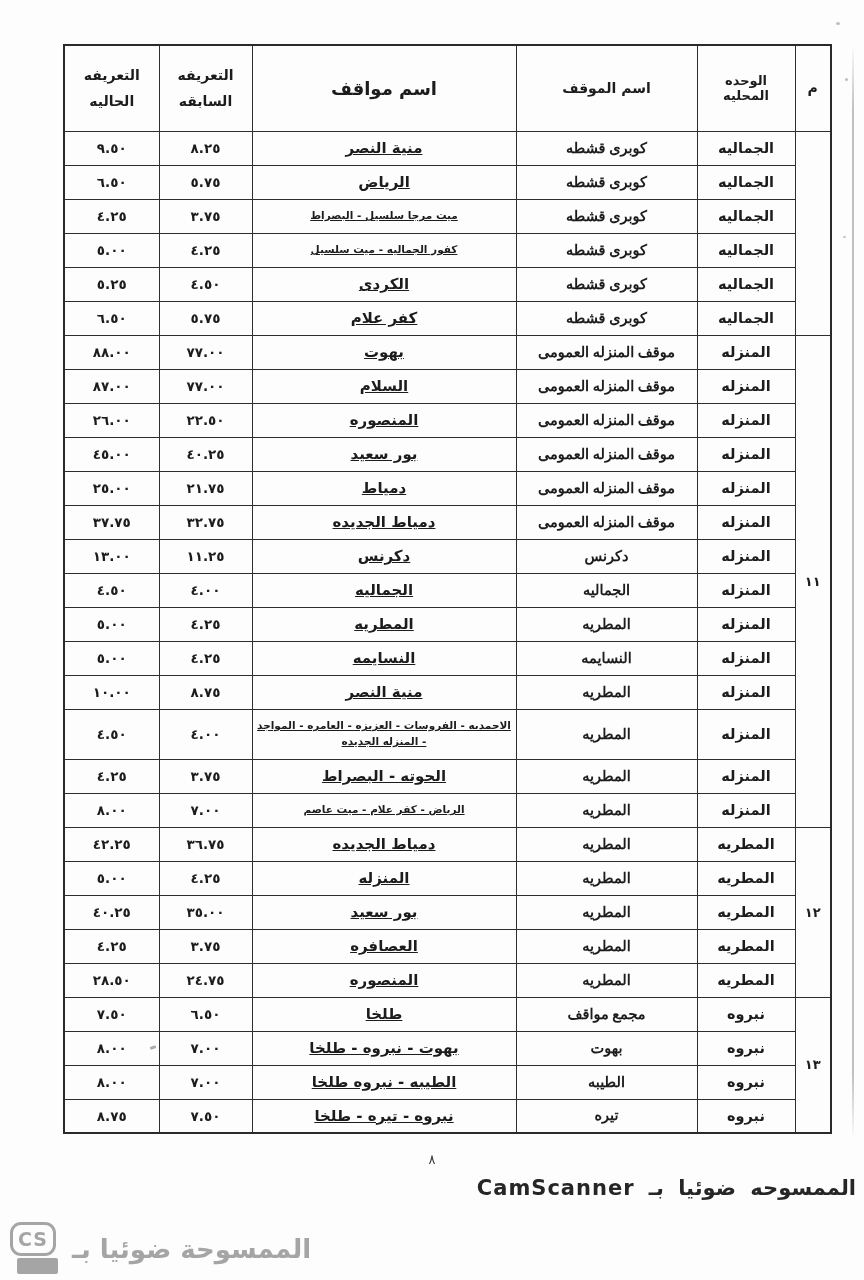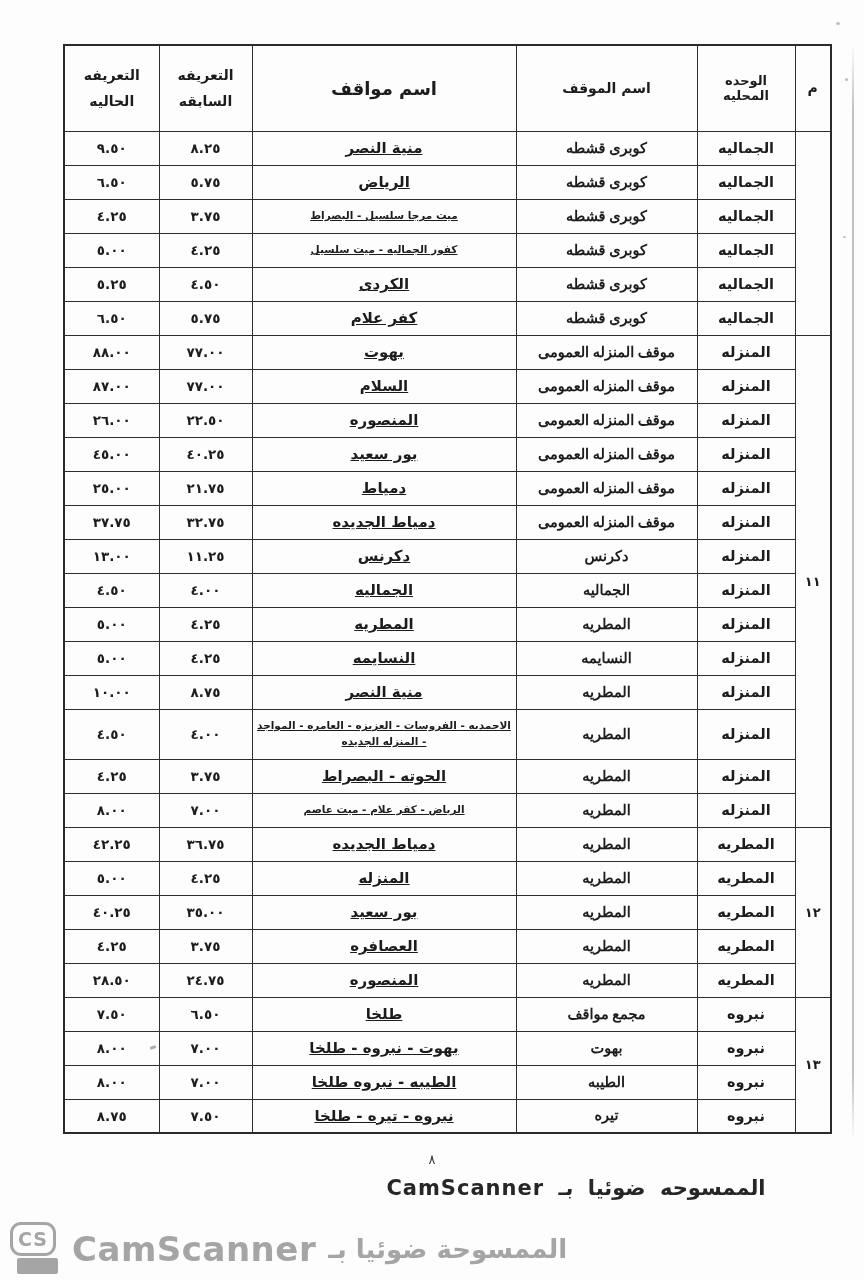--- a/index.html
+++ b/index.html
@@ -52,21 +52,21 @@
 
   
   .page-number{
     position:absolute;left:0;right:0;top:1152px;
     text-align:center;
     font-size:13px;color:#3a3a3a;
   }
   .scan-watermark{
     position:absolute;right:8px;top:1176px;
     width:560px;
-    direction:rtl;text-align:center;
+    direction:rtl;text-align:right;
     font-size:21px;font-weight:bold;
     color:#262626;
     letter-spacing:1px;word-spacing:7px;
   }
   .cs-footer{
     position:absolute;left:10px;top:1222px;
     display:flex;align-items:center;gap:12px;
     color:#a5a5a5;
   }
   .cs-logo-wrap{position:relative;width:50px;height:54px;}
@@ -334,21 +334,20 @@
 
   <div class="page-number">٨</div>
 
   <div class="scan-watermark">الممسوحه ضوئيا بـ CamScanner</div>
 
   <div class="cs-footer">
     <div class="cs-logo-wrap">
       <div class="cs-logo-box">CS</div>
       <div class="cs-logo-bar"></div>
     </div>
-    <div class="cs-brand">CamScanner</div>
     <div class="cs-arabic">الممسوحة ضوئيا بـ</div>
   </div>
 
   <div class="edge-line"></div>
   <div class="speck s1"></div>
   <div class="speck s2"></div>
   <div class="speck s3"></div>
   <div class="speck s4"></div>
 
 </div>

